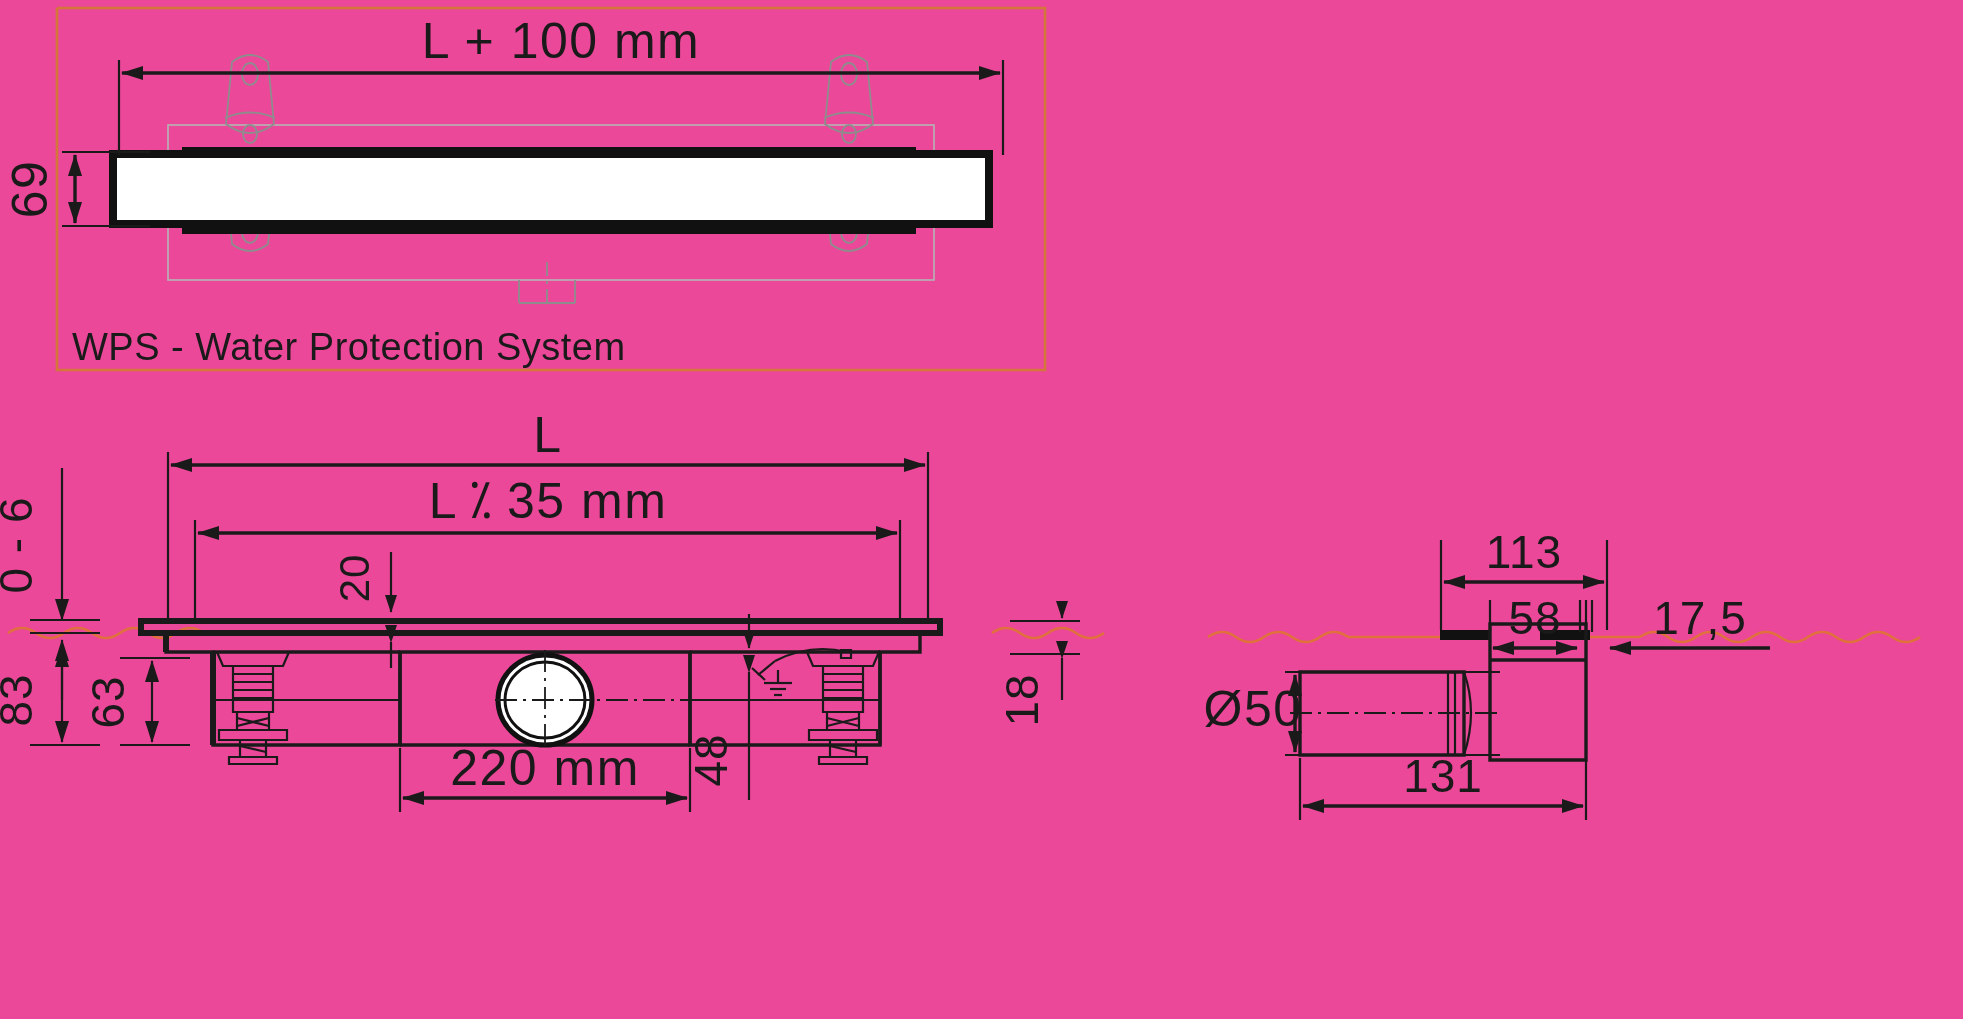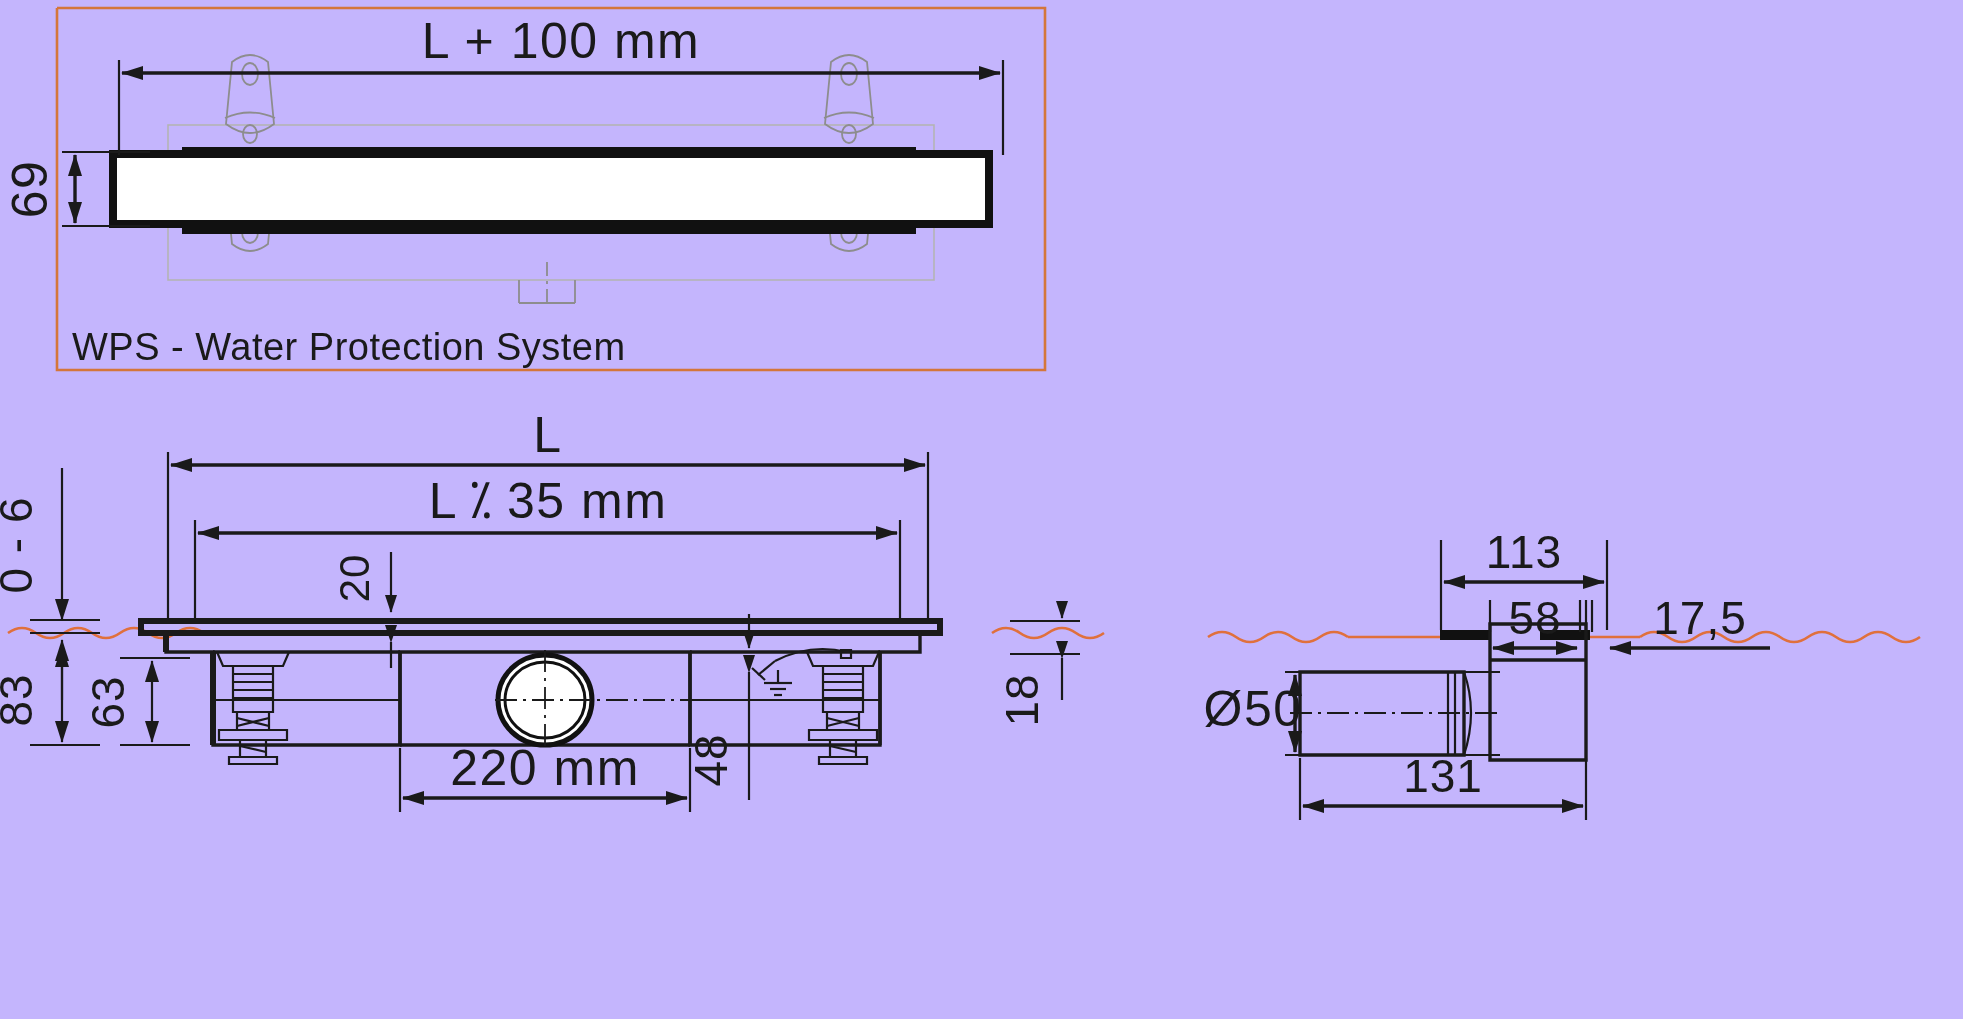--- a/index.html
+++ b/index.html
@@ -10,21 +10,21 @@
   body {
     width: 1963px;
     height: 1019px;
     font-family: "Liberation Sans", sans-serif;
     overflow: hidden;
   }
   #stage {
     position: relative;
     width: 1963px;
     height: 1019px;
-    background: #c4b5fd;
+    background: #ec4899;
   }
   svg.drawing {
     position: absolute;
     left: 0;
     top: 0;
     width: 1963px;
     height: 1019px;
   }
   text {
     font-family: "Liberation Sans", sans-serif;

